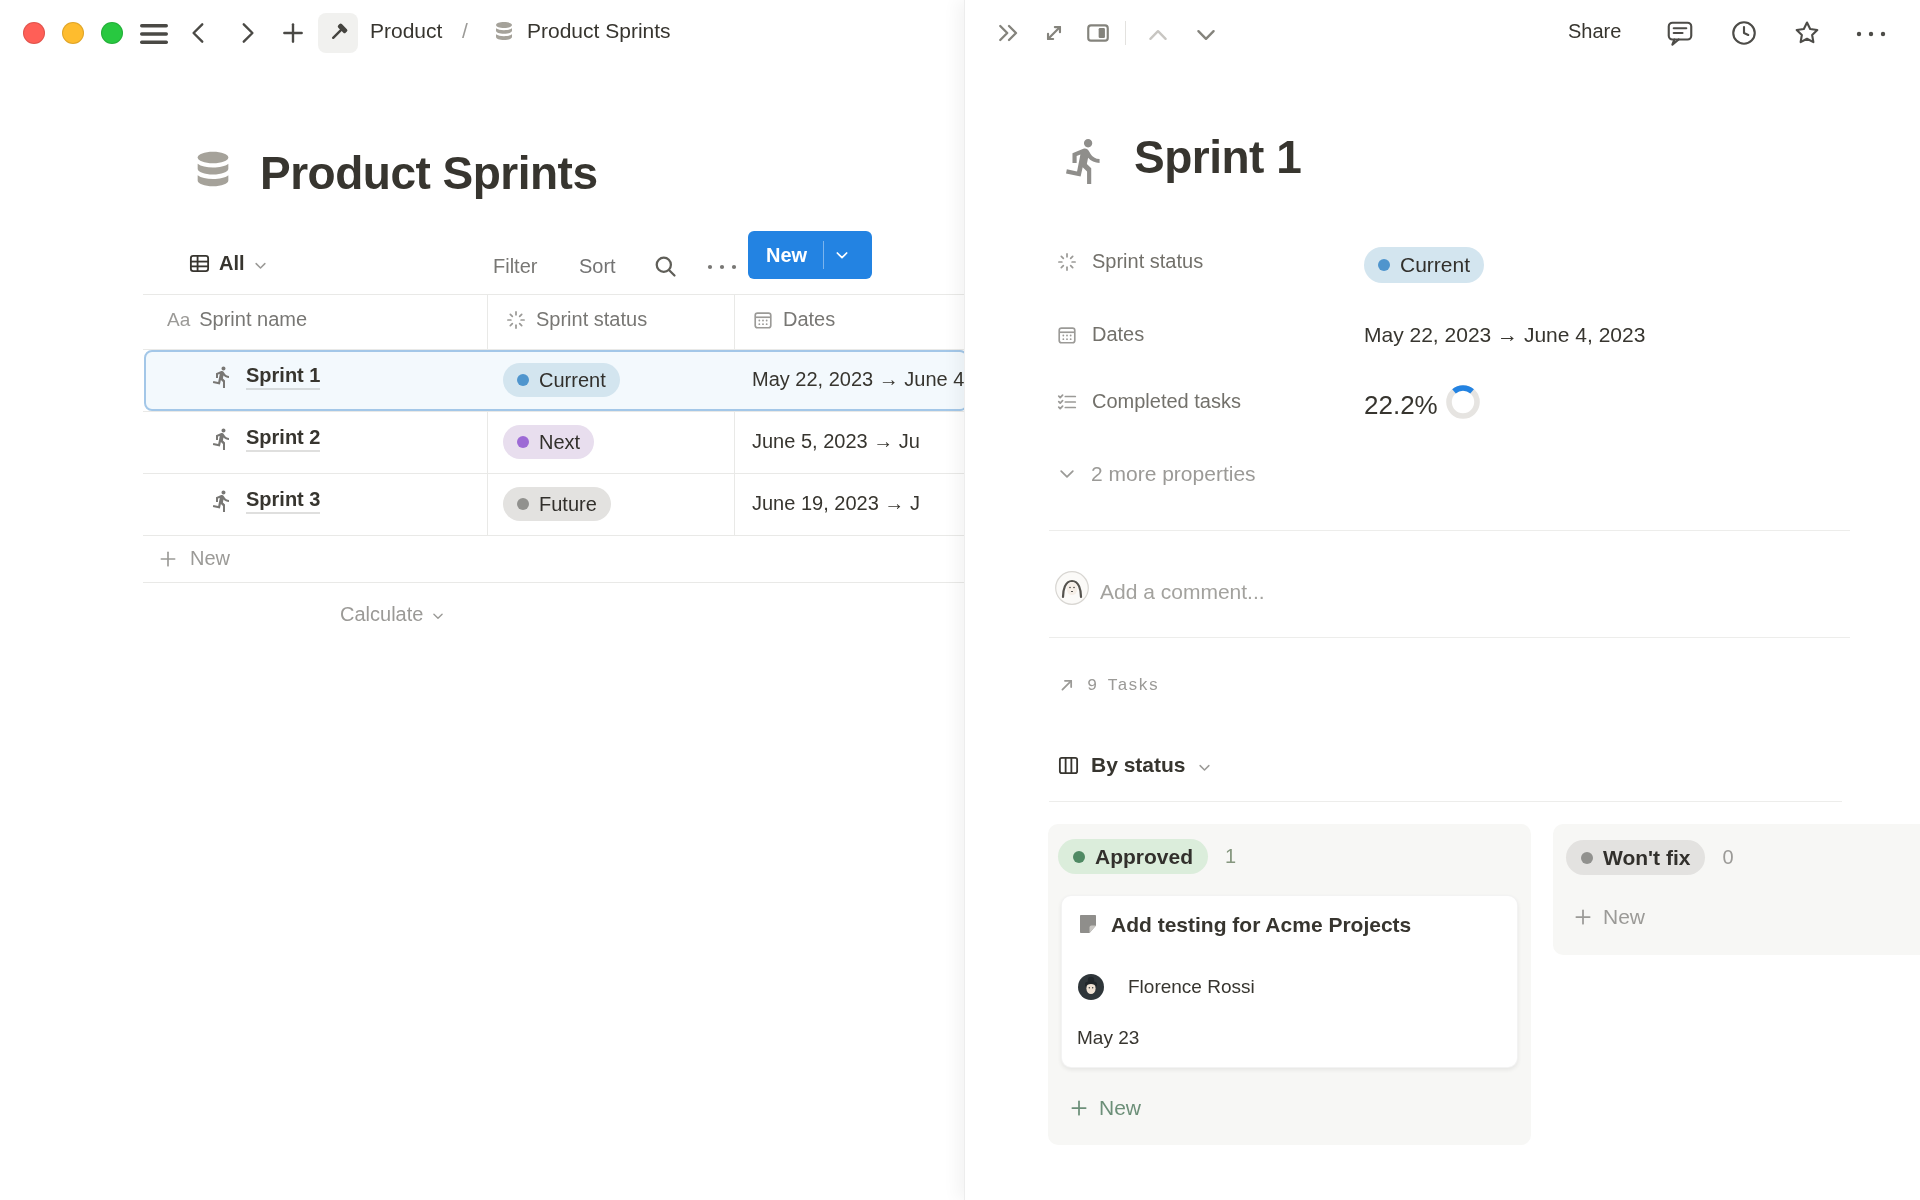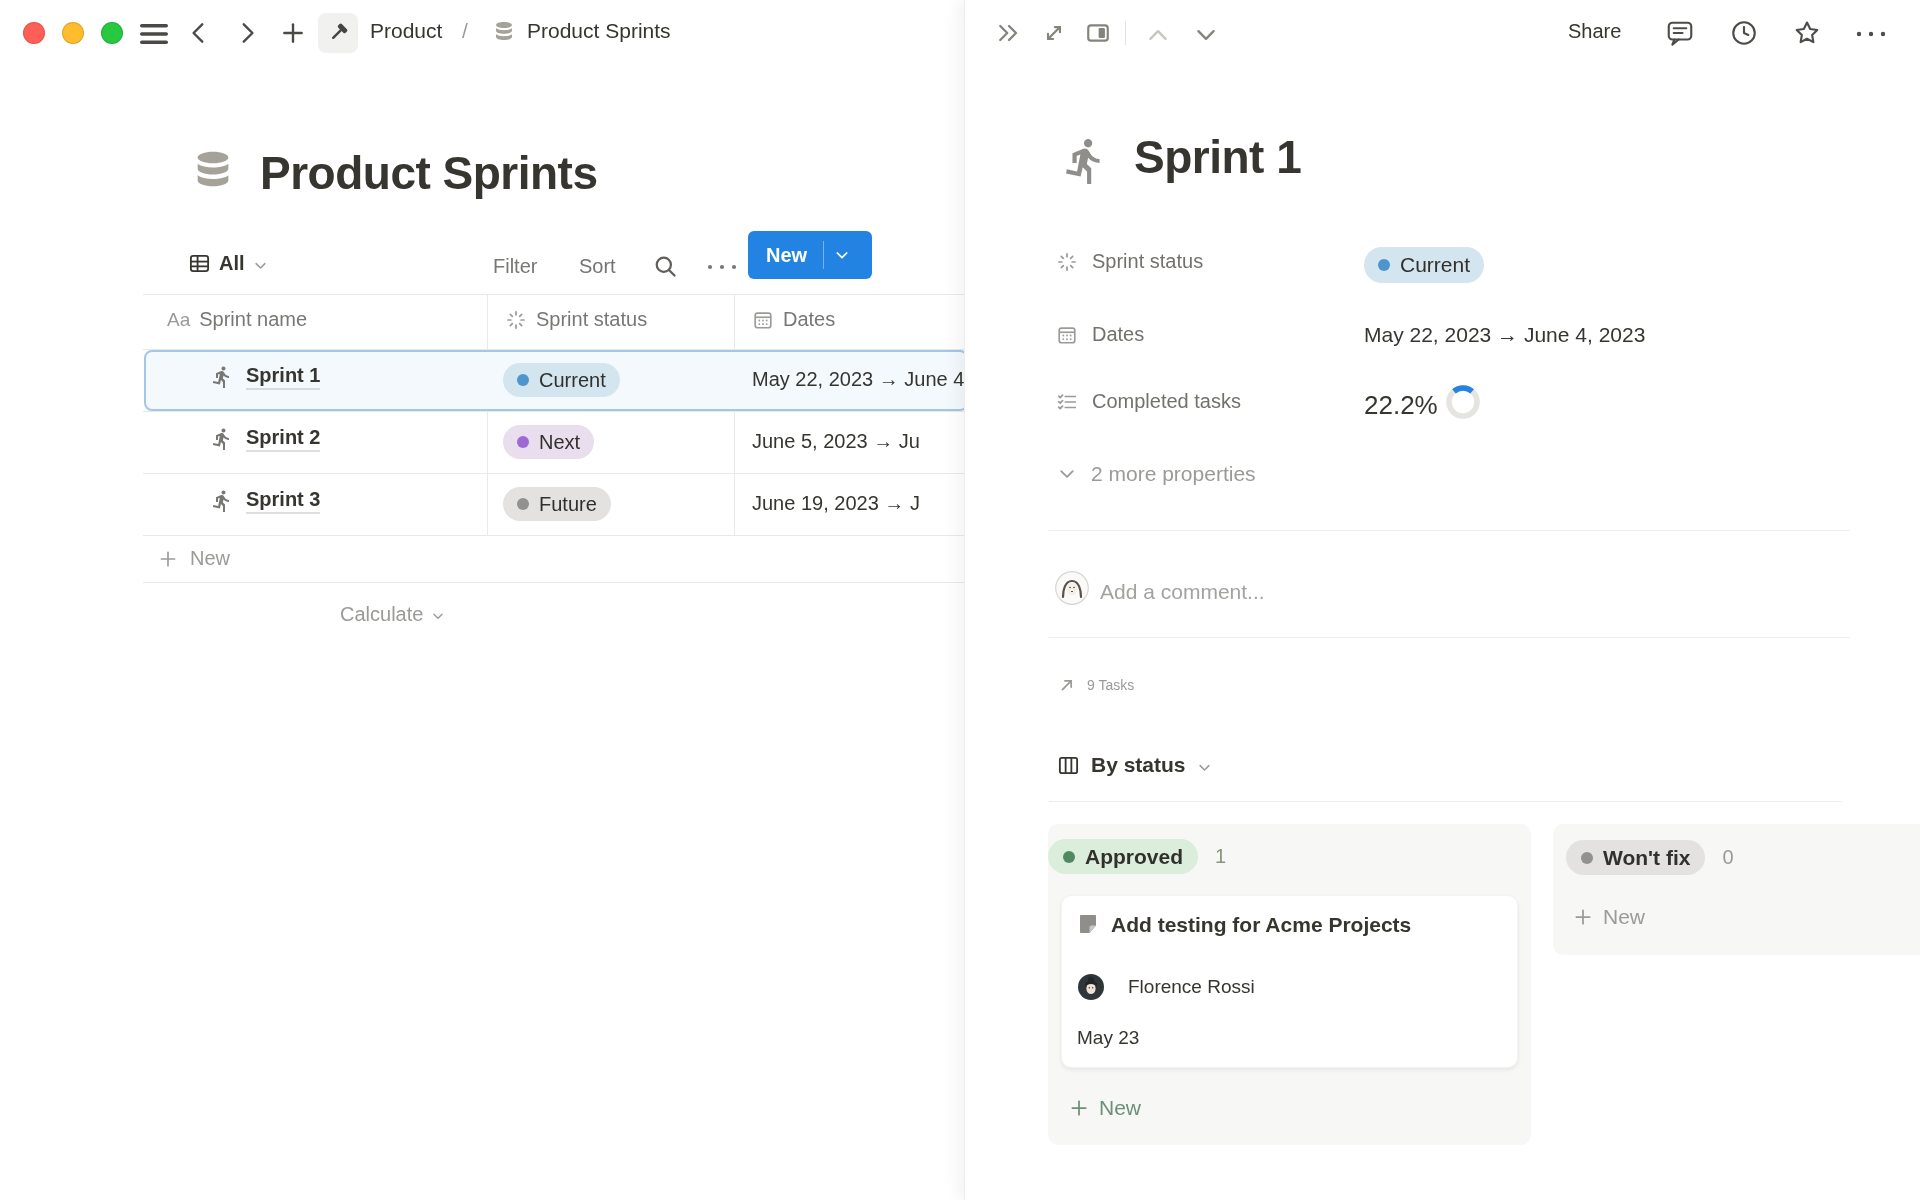--- a/index.html
+++ b/index.html
@@ -61,21 +61,21 @@
   .panel-title{font-size:46px;font-weight:700;letter-spacing:-0.5px;color:#37352f;}
 
   .prop-label{display:flex;align-items:center;gap:14px;font-size:20px;color:#73716b;}
   .prop-value-text{font-size:21px;color:#37352f;}
   .pill-lg{height:36px;border-radius:18px;font-size:21px;}
   .pct-text{font-size:26px;color:#37352f;}
 
   .more-props{display:flex;align-items:center;gap:14px;font-size:21px;color:#9b9a97;}
   .pdivider{position:absolute;height:1px;background:#ededeb;}
   .comment-ph{font-size:21px;color:#a3a29e;}
-  .tasks-link{display:flex;align-items:center;gap:10px;font-size:14px;font-weight:500;color:#9b9a97;}
+  .tasks-link{display:flex;align-items:center;gap:10px;font-size:17px;font-weight:500;color:#9b9a97;font-family:Liberation Mono, monospace;}
   .bystatus{display:flex;align-items:center;gap:11px;font-size:21px;font-weight:700;color:#37352f;}
 
   .board-col{position:absolute;background:#f7f7f5;border-radius:10px;}
   .group-head{position:absolute;display:flex;align-items:center;}
   .group-pill{display:inline-flex;align-items:center;gap:10px;height:35px;padding:0 15px;border-radius:18px;font-size:21px;font-weight:600;color:#32302c;}
   .group-count{font-size:20px;margin-left:17px;}
   .count-green{color:#86977f;} .count-gray{color:#9b9a97;}
   .card{position:absolute;background:#fff;border-radius:10px;border:1px solid rgba(15,15,15,0.05);
     box-shadow:0 2px 4px rgba(15,15,15,0.07);box-sizing:border-box;}
   .card-title-row{display:flex;align-items:flex-start;gap:11px;}
@@ -498,21 +498,21 @@
     <span style="margin-top:4px;">
       <svg width="15" height="15" viewBox="0 0 24 24" fill="none" stroke="#9b9a97" stroke-width="2.4" stroke-linecap="round" stroke-linejoin="round">
           <polyline points="5,9 12,16 19,9"></polyline>
         </svg>
     </span>
   </div>
 
   <div class="pdivider" style="left:84px;top:801px;width:793px;"></div>
 
   <div class="board-col" style="left:83px;top:824px;width:483px;height:321px;">
-    <div class="group-head" style="left:0;top:15px;">
+    <div class="group-head" style="left:10px;top:15px;">
       <span class="group-pill pill-green" style="background:#dbeddb;">
           <span style="width:12px;height:12px;border-radius:50%;background:#4f8a63;"></span>
           <span>Approved</span>
         </span>
       <span class="group-count count-green">1</span>
     </div>
 
     <div class="card" style="left:13px;top:71px;width:457px;height:173px;">
       <div class="card-title-row abs" style="left:14px;top:16px;">
         <span>

